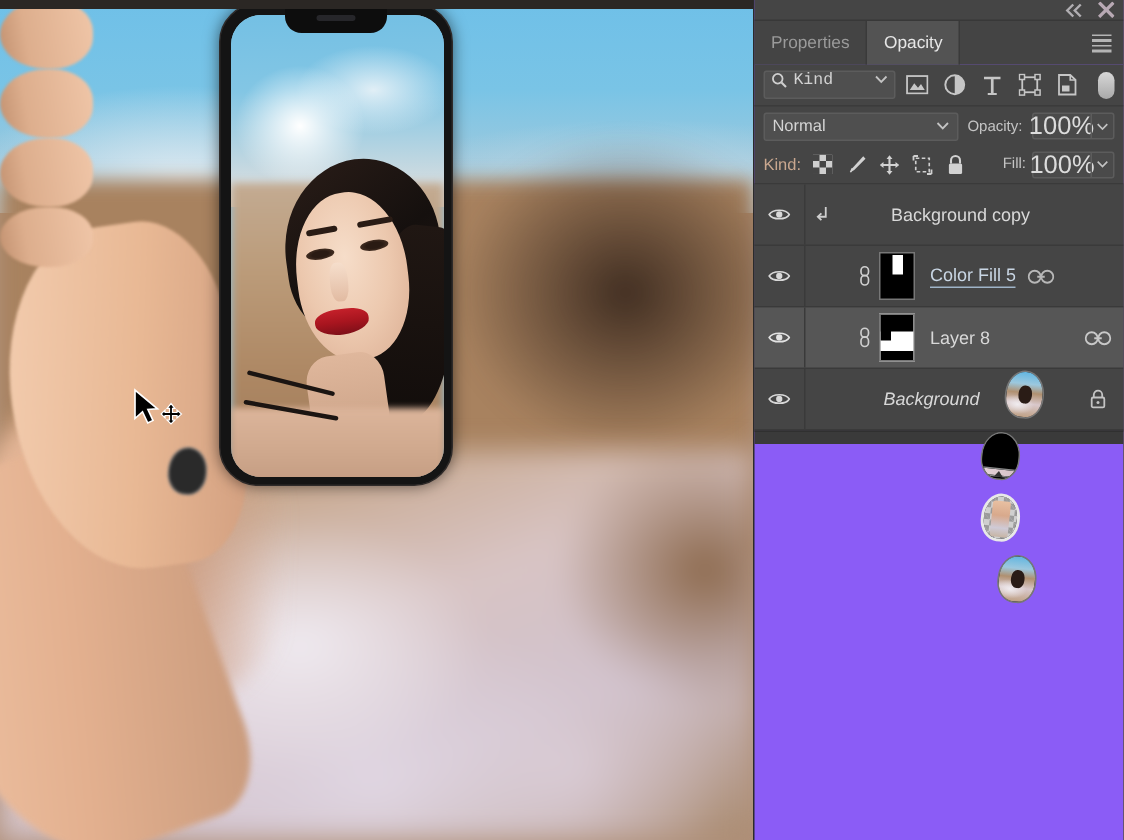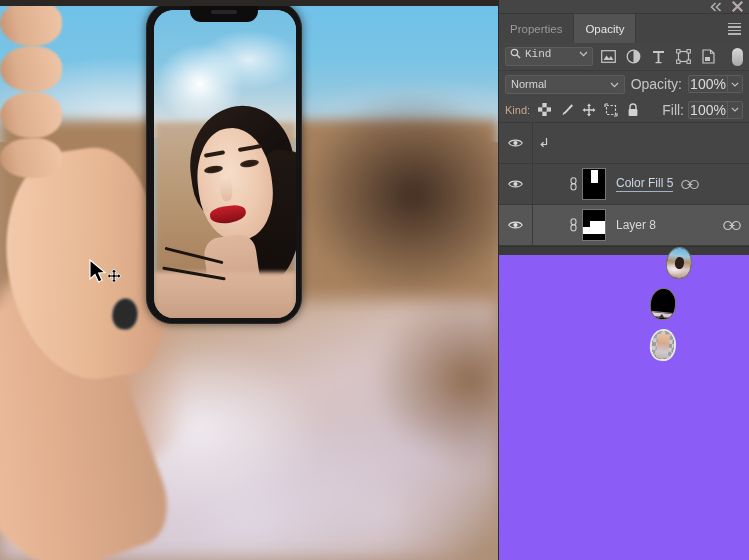--- a/index.html
+++ b/index.html
@@ -308,32 +308,32 @@
   .mode-select {
     display: flex; align-items: center;
     width: 130px; height: 19px;
     background: #4f4f4f;
     border: 1px solid #5c5c5c;
     border-radius: 2px;
     padding: 0 5px;
     cursor: pointer;
   }
   .mode-select .lbl { flex: 1; font-size: 11px; color: #d4d4d4; }
-  .fieldlabel { font-size: 14px; color: #c4c4c4; white-space: nowrap; }
+  .fieldlabel { font-size: 10px; color: #c4c4c4; white-space: nowrap; }
   .numfield {
     display: flex; align-items: stretch;
     height: 18px;
     border: 1px solid #5c5c5c;
     border-radius: 2px;
     background: #4a4a4a;
     cursor: text;
   }
   .numfield .val {
     width: 38px; display: flex; align-items: center; justify-content: center;
-    font-size: 14px; color: #dcdcdc;
+    font-size: 17px; color: #dcdcdc;
   }
   .numfield .arrow {
     width: 15px; display: flex; align-items: center; justify-content: center;
     border-left: 1px solid #5c5c5c;
     cursor: pointer;
   }
 
   .lockrow {
     height: 26px;
     display: flex; align-items: center;
@@ -678,20 +678,21 @@
             <span class="clip-arrow">
               <svg width="10" height="12" viewBox="0 0 10 12">
                 <path d="M7.5 1 L7.5 7.5 L3 7.5" fill="none" stroke="#cfcfcf" stroke-width="1.2"></path>
                 <path d="M4.6 5.3 L2.2 7.5 L4.6 9.7" fill="none" stroke="#cfcfcf" stroke-width="1.2"></path>
               </svg>
             </span>
             <span class="thumb">
               <span class="photo"></span>
             </span>
           </div>
+          <span class="layername">Background copy</span>
           <span class="rowright"></span>
         </div>
 
         <div class="layerrow">
           <div class="eyecell">
             <svg width="15" height="10" viewBox="0 0 15 10">
               <path d="M0.8 5 C3 1.2 12 1.2 14.2 5 C12 8.8 3 8.8 0.8 5 Z" fill="none" stroke="#d8d8d8" stroke-width="1.1"></path>
               <circle cx="7.5" cy="5" r="2.1" fill="#d8d8d8"></circle>
             </svg>
           </div>
@@ -749,20 +750,41 @@
           <span class="layername">Layer 8</span>
           <span class="rowright">
             <svg width="18" height="11" viewBox="0 0 18 11">
               <rect x="0.8" y="1.5" width="8" height="8" rx="4" fill="none" stroke="#c8c8c8" stroke-width="1.2"></rect>
               <rect x="9.2" y="1.5" width="8" height="8" rx="4" fill="none" stroke="#c8c8c8" stroke-width="1.2"></rect>
               <path d="M6.5 5.5 L11.5 5.5" stroke="#c8c8c8" stroke-width="1.2"></path>
             </svg>
           </span>
         </div>
 
+        <div class="layerrow">
+          <div class="eyecell">
+            <svg width="15" height="10" viewBox="0 0 15 10">
+              <path d="M0.8 5 C3 1.2 12 1.2 14.2 5 C12 8.8 3 8.8 0.8 5 Z" fill="none" stroke="#d8d8d8" stroke-width="1.1"></path>
+              <circle cx="7.5" cy="5" r="2.1" fill="#d8d8d8"></circle>
+            </svg>
+          </div>
+          <div class="thumbzone">
+            <span class="thumb" style="margin-left:11px;">
+              <span class="photo"></span>
+            </span>
+          </div>
+          <span class="layername italic">Background</span>
+          <span class="rowright">
+            <svg width="12" height="14" viewBox="0 0 12 14">
+              <path d="M3.2 6 L3.2 4.2 A2.8 2.8 0 0 1 8.8 4.2 L8.8 6" fill="none" stroke="#c4c4c4" stroke-width="1.2"></path>
+              <rect x="1.8" y="6" width="8.4" height="6.6" rx="1" fill="none" stroke="#c4c4c4" stroke-width="1.2"></rect>
+              <circle cx="6" cy="9.3" r="1" fill="#c4c4c4"></circle>
+            </svg>
+          </span>
+        </div>
 
       </div>
 
       <div class="emptyarea"></div>
     </div>
 
     <div class="bottomstrip"></div>
   </div>
 </div>
 

